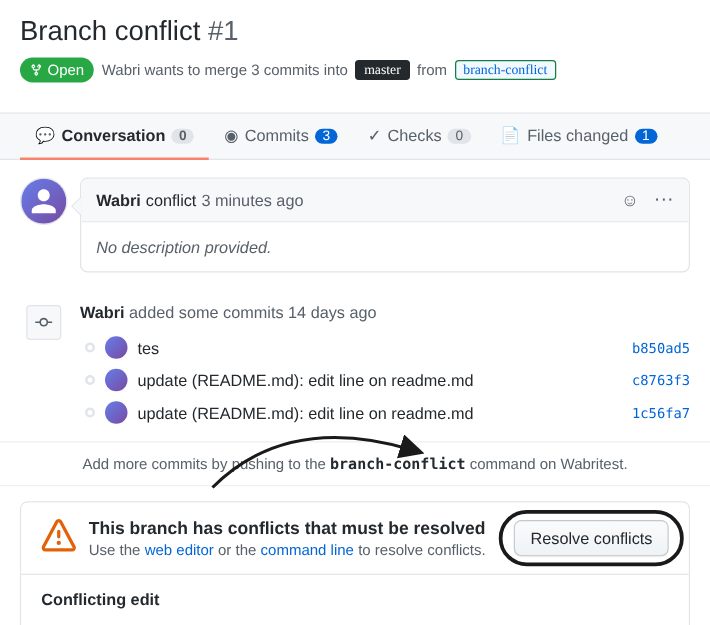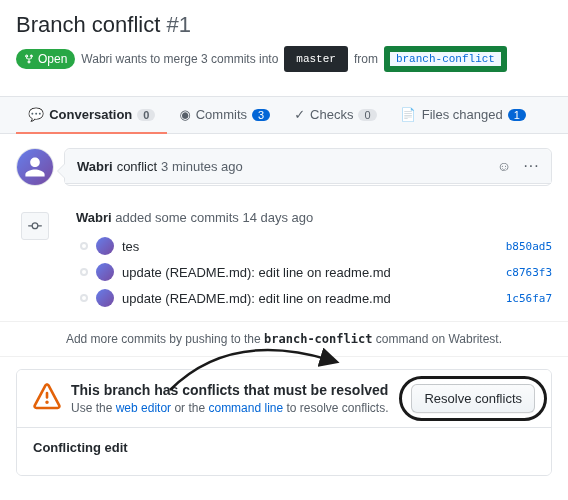--- a/index.html
+++ b/index.html
@@ -39,25 +39,25 @@
       padding: 3px 8px;
       border-radius: 12px;
       font-size: 12px;
       font-weight: 500;
       display: inline-flex;
       align-items: center;
       gap: 4px;
     }
     .branch-tag {
       background: #f1f8ff;
-      border: 6px solid #15803d;
+      border: 1px solid #15803d;
       color: #0366d6;
       padding: 1px 6px;
       border-radius: 3px;
-      font-family: Liberation Mono, monospace;
+      font-family: Liberation Serif, serif;
       font-size: 11px;
     }
     .branch-tag.dark {
       background: #24292e;
       border-color: #24292e;
       color: #fff;
     }
 
     
     .tabs {
@@ -190,21 +190,21 @@
     .more-btn {
       cursor: pointer;
       color: #586069;
       font-size: 16px;
     }
 
     
     .commits-section {
       display: flex;
       padding: 10px 16px;
-      gap: 22px;
+      gap: 10px;
       align-items: flex-start;
     }
     .commits-icon-col {
       width: 38px;
       display: flex;
       justify-content: center;
       padding-top: 2px;
     }
     .commits-icon {
       width: 28px;
@@ -437,20 +437,23 @@
       <div class="comment-header">
         <div class="comment-header-left">
           <span class="comment-author">Wabri</span>
           <span>conflict</span>
           <span class="comment-time">3 minutes ago</span>
         </div>
         <div class="comment-header-right">
           <span class="emoji-btn">☺</span>
           <span class="more-btn">···</span>
         </div>
+      </div>
+      <div class="comment-body">
+        <span>No description provided.</span>
       </div>
     </div>
   </div>
 
   <div class="commits-section">
     <div class="commits-icon-col">
       <div class="commits-icon">
         <svg width="14" height="14" viewBox="0 0 16 16" fill="#586069">
           <path fill-rule="evenodd" d="M10.5 7.75a2.5 2.5 0 11-5 0 2.5 2.5 0 015 0zm1.43.75a4.002 4.002 0 01-7.86 0H.75a.75.75 0 110-1.5h3.32a4.001 4.001 0 017.86 0h3.32a.75.75 0 110 1.5h-3.32z"></path>
         </svg>

